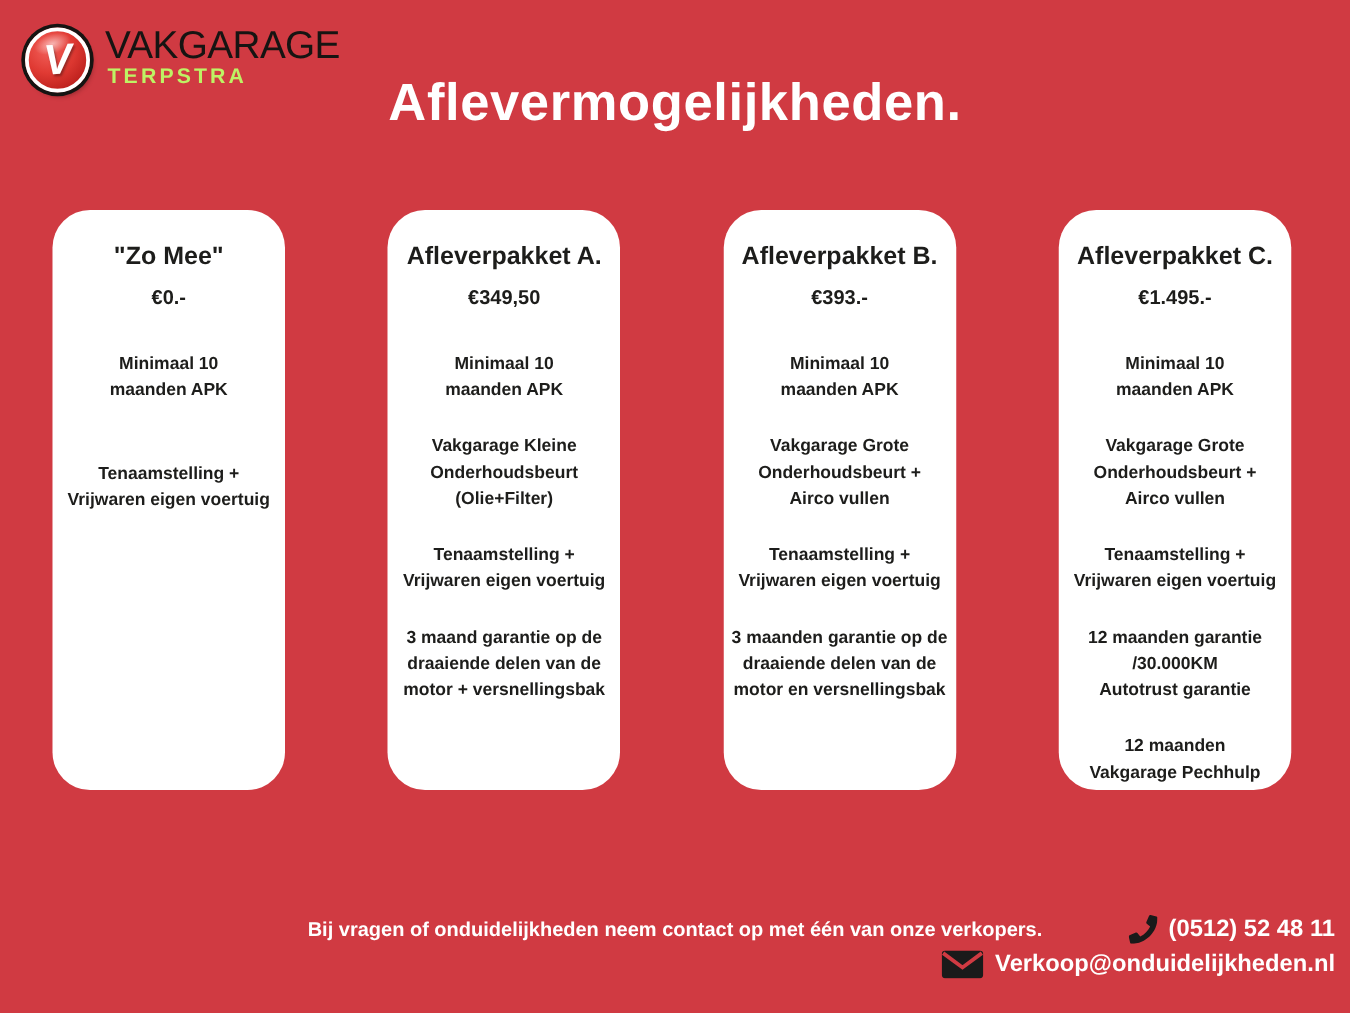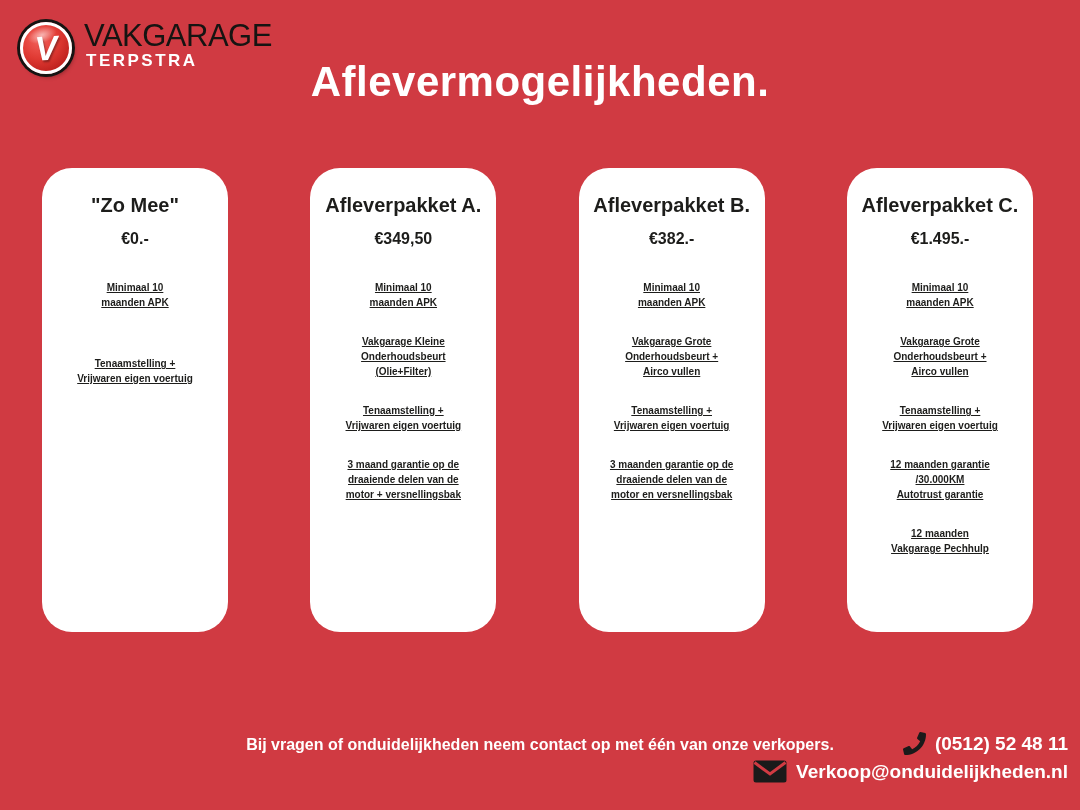--- a/index.html
+++ b/index.html
@@ -36,21 +36,21 @@
     color: #fff; font-weight: bold; font-style: italic;
     font-size: 34px; line-height: 1; transform: rotate(-4deg);
     text-shadow: 1px 2px 2px rgba(0,0,0,0.35);
   }
   .logo-text { display: flex; flex-direction: column; }
   .logo-name {
     color: #161412; font-weight: normal; font-size: 31px;
     letter-spacing: -0.5px; line-height: 1.0;
   }
   .logo-sub {
-    color: #ffffff; font-weight: bold; font-size: 17px;
+    color: #bef264; font-weight: bold; font-size: 17px;
     letter-spacing: 2.5px; line-height: 1.15; margin-left: 2px;
   }
   .page-title {
     position: absolute; left: 0; right: 0; top: 58px;
     margin: 0; text-align: center;
     color: #ffffff; font-size: 42px; font-weight: bold;
     letter-spacing: 0.5px;
   }
 
   
@@ -61,22 +61,22 @@
   .card {
     width: 186px; height: 464px; box-sizing: border-box;
     background: #ffffff; border-radius: 30px;
     padding: 26px 6px 20px 6px;
     display: flex; flex-direction: column; align-items: center;
     color: #1d1d1b; text-align: center;
   }
   .card-title { font-size: 20px; font-weight: bold; line-height: 1.1; }
   .card-price { font-size: 16px; font-weight: bold; margin-top: 14px; }
   .card-item {
-    font-size: 10px; font-weight: bold; line-height: 1.5;
-    margin-top: 24px; white-space: pre-line; text-decoration: underline;
+    font-size: 14px; font-weight: bold; line-height: 1.5;
+    margin-top: 24px; white-space: pre-line;
   }
   .card-item.first { margin-top: 32px; }
   .card-zo-mee .item-last { margin-top: 46px; }
 
   
   .footer-note {
     position: absolute; left: 0; right: 0; top: 736px;
     text-align: center; color: #ffffff;
     font-size: 16px; font-weight: bold;
   }
@@ -128,21 +128,21 @@
 (Olie+Filter)</div>
       <div class="card-item">Tenaamstelling +
 Vrijwaren eigen voertuig</div>
       <div class="card-item">3 maand garantie op de
 draaiende delen van de
 motor + versnellingsbak</div>
     </div>
 
     <div class="card">
       <div class="card-title">Afleverpakket B.</div>
-      <div class="card-price">€382.-</div>
+      <div class="card-price">€393.-</div>
       <div class="card-item first">Minimaal 10
 maanden APK</div>
       <div class="card-item">Vakgarage Grote
 Onderhoudsbeurt +
 Airco vullen</div>
       <div class="card-item">Tenaamstelling +
 Vrijwaren eigen voertuig</div>
       <div class="card-item">3 maanden garantie op de
 draaiende delen van de
 motor en versnellingsbak</div>

